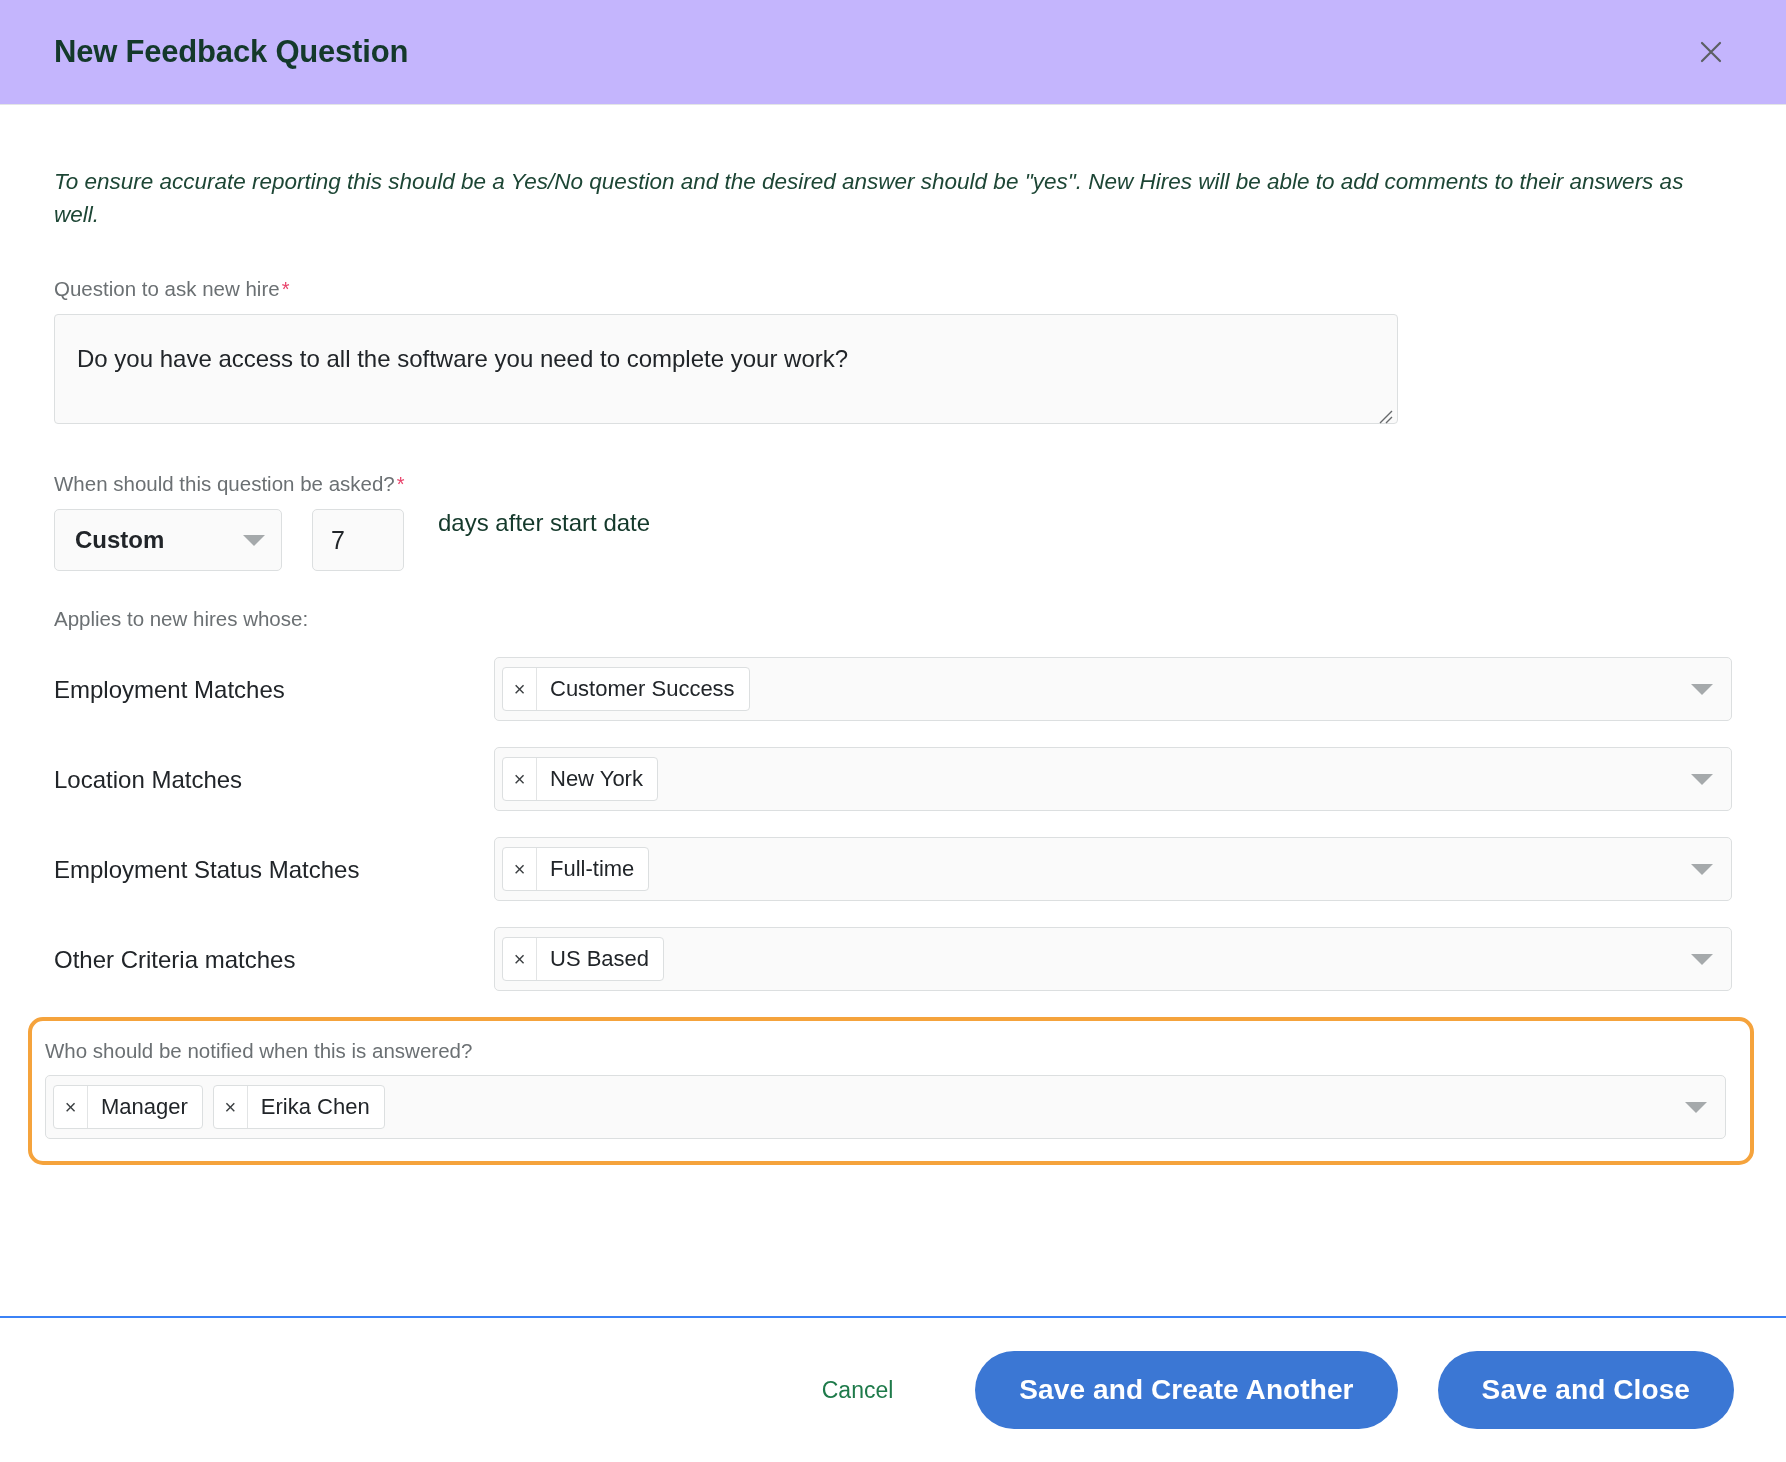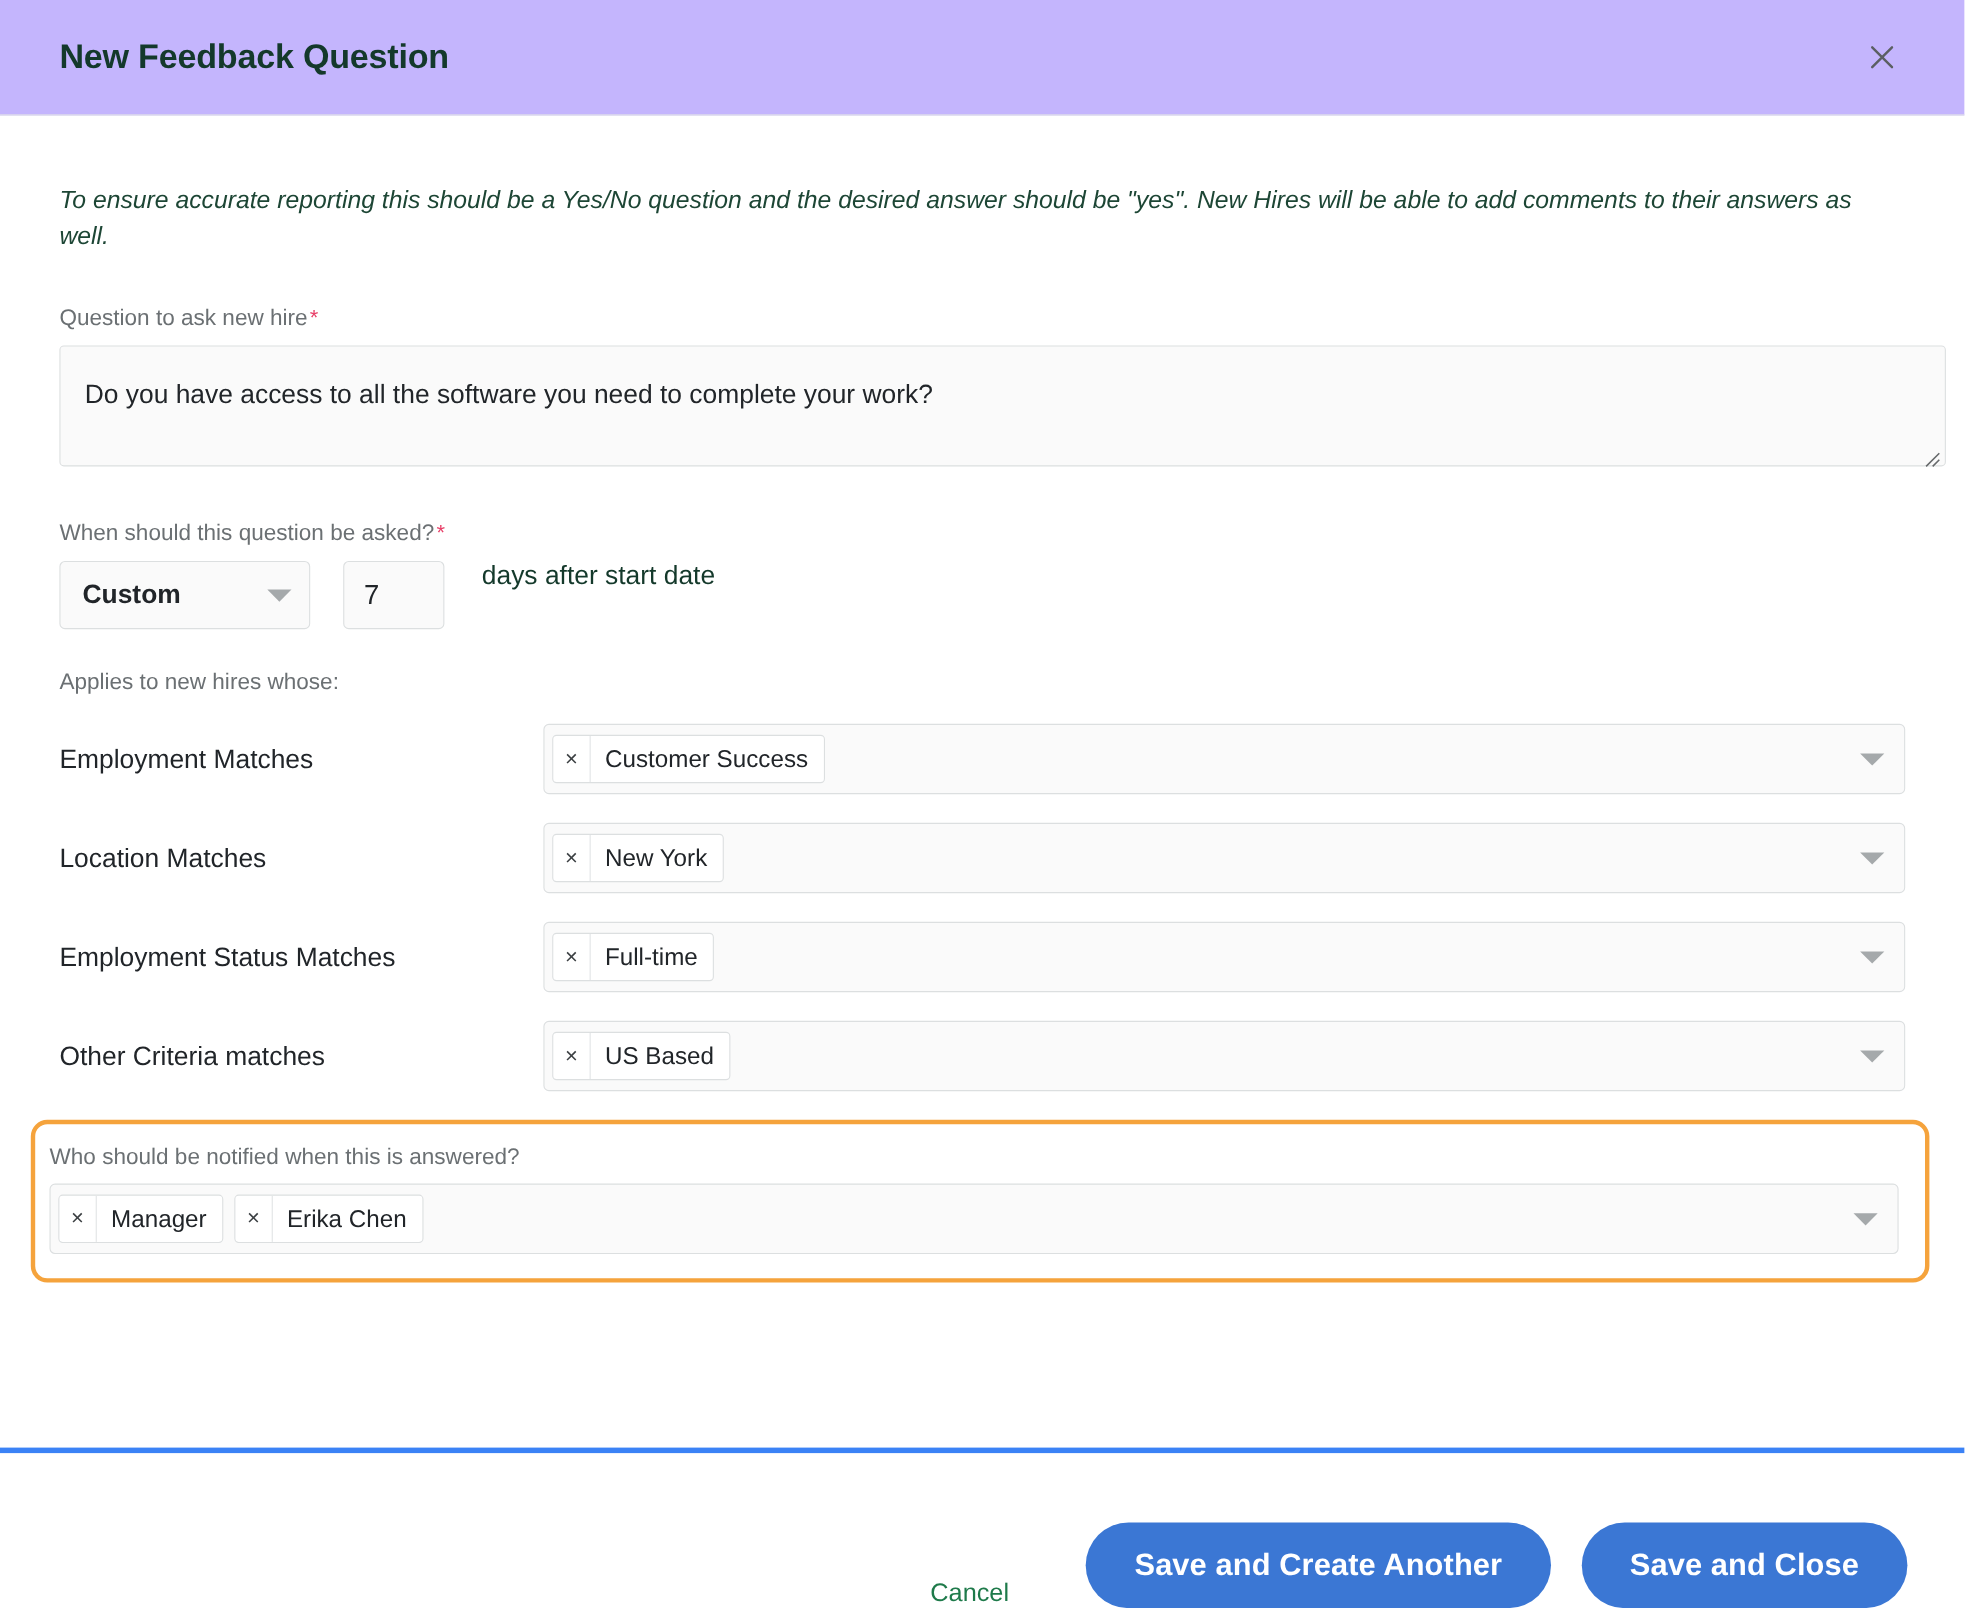--- a/index.html
+++ b/index.html
@@ -75,21 +75,21 @@
     margin-bottom: 13px;
   }
   .req {
     color: #e8426a;
     font-size: 20px;
     margin-left: 2px;
   }
 
   .textarea-wrap {
     position: relative;
-    width: 1715px;
+    width: 1344px;
   }
   .question-textarea {
     width: 100%;
     height: 110px;
     box-sizing: border-box;
     background: #fafafa;
     border: 1px solid #dcdfe0;
     border-radius: 4px;
     padding: 28px 22px 10px 22px;
     font-family: "Liberation Sans", sans-serif;
@@ -257,27 +257,27 @@
     align-items: center;
     padding: 0 18px 0 7px;
     box-sizing: border-box;
     cursor: pointer;
   }
 
   
   .modal-footer {
     height: 146px;
     min-height: 146px;
-    border-top: 5px solid #3b82f6;
-    display: flex;
-    align-items: flex-end;
+    border-top: 2px solid #3b82f6;
+    display: flex;
+    align-items: center;
     justify-content: flex-end;
     padding: 0 52px 0 0;
     box-sizing: border-box;
-    gap: 0;
+    gap: 12px;
   }
   .cancel-link {
     font-size: 23px;
     color: #1e7a4a;
     background: none;
     border: none;
     cursor: pointer;
     font-family: "Liberation Sans", sans-serif;
     margin-right: 64px;
   }

